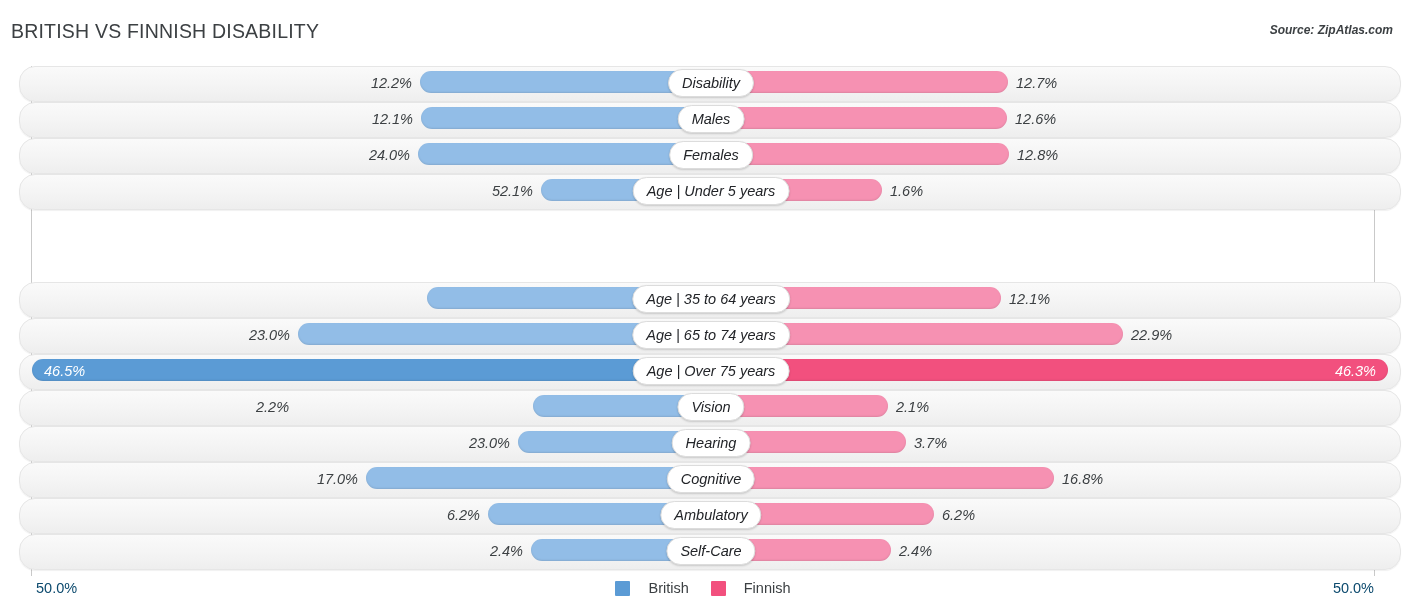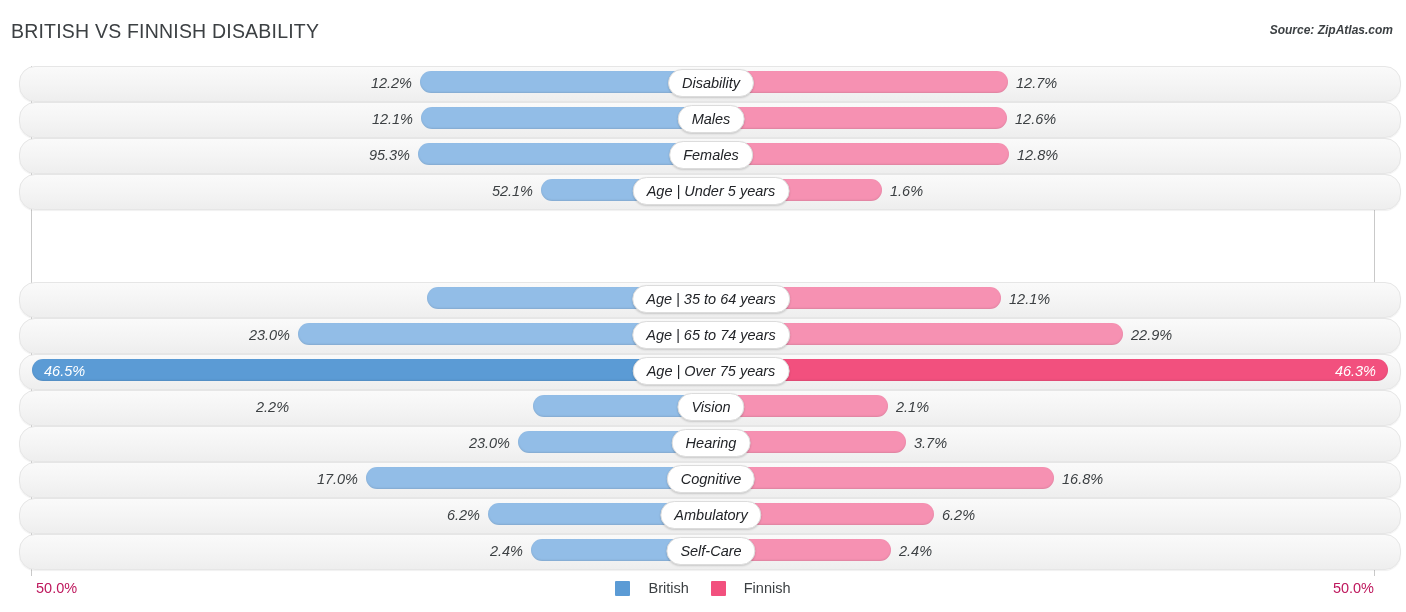--- a/index.html
+++ b/index.html
@@ -155,21 +155,21 @@
     left: 0;
     top: 578px;
     width: 1406px;
     height: 34px;
   }
 
   .axis-tick {
     position: absolute;
     top: 2px;
     font-size: 14.5px;
-    color: #be185d;
+    color: #0c4a6e;
     white-space: nowrap;
   }
   .axis-tick.left  { left: 36px; }
   .axis-tick.right { right: 32px; }
 
   .legend {
     position: absolute;
     left: 0;
     top: 2px;
     width: 1406px;
@@ -226,21 +226,21 @@
           <div class="bar-right" style="left: 691px; width: 296px;"></div>
           <div class="val val-left" style="left: 0px; width: 393px;">12.1%</div>
           <div class="val val-right" style="left: 995px;">12.6%</div>
           <div class="center-pill" style="left: 691px;">Males</div>
         </div>
       </div>
       <div class="bar-row" style="top: 72px;">
         <div class="bar-track">
           <div class="bar-left" style="left: 398px; width: 293px;"></div>
           <div class="bar-right" style="left: 691px; width: 298px;"></div>
-          <div class="val val-left" style="left: 0px; width: 390px;">95.3%</div>
+          <div class="val val-left" style="left: 0px; width: 390px;">24.0%</div>
           <div class="val val-right" style="left: 997px;">12.8%</div>
           <div class="center-pill" style="left: 691px;">Females</div>
         </div>
       </div>
       <div class="bar-row" style="top: 108px;">
         <div class="bar-track">
           <div class="bar-left" style="left: 521px; width: 170px;"></div>
           <div class="bar-right" style="left: 691px; width: 171px;"></div>
           <div class="val val-left" style="left: 0px; width: 513px;">52.1%</div>
           <div class="val val-right" style="left: 870px;">1.6%</div>

